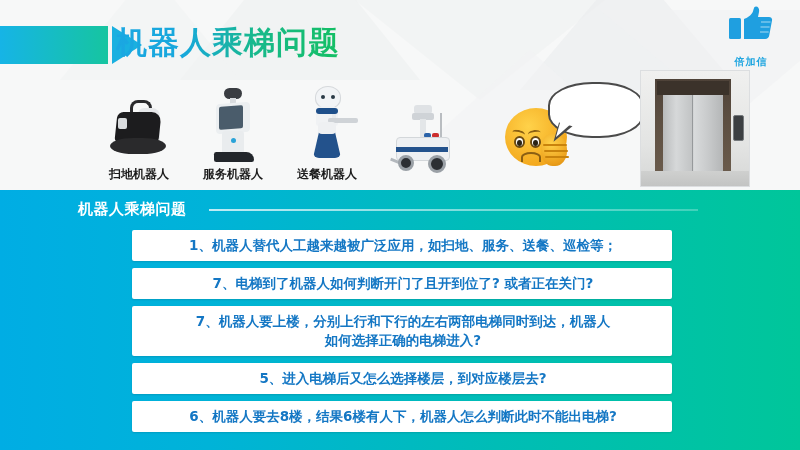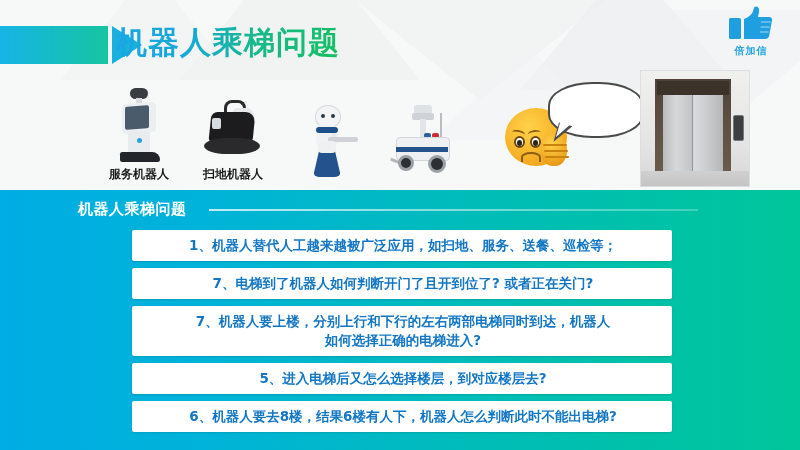--- a/index.html
+++ b/index.html
@@ -46,21 +46,21 @@
     font-size:31px;font-weight:bold;letter-spacing:1px;
     background:linear-gradient(90deg,#1aa7e2 0%,#17a8dc 30%,#18b98c 62%,#14bf63 100%);
     -webkit-background-clip:text;background-clip:text;
     color:transparent;-webkit-text-fill-color:transparent;
     white-space:nowrap;
   }
 
   
   .logo{position:absolute;right:18px;top:6px;width:62px;text-align:center;}
   .logo-mark{width:46px;height:34px;margin:0 auto;position:relative;}
-  .logo-text{font-size:10px;color:#21a6e0;font-weight:bold;letter-spacing:1px;margin-top:4px;}
+  .logo-text{font-size:10px;color:#21a6e0;font-weight:bold;letter-spacing:1px;margin-top:15px;}
 
   
   .robots{position:absolute;left:95px;top:78px;width:370px;height:105px;
     display:flex;justify-content:space-between;align-items:flex-end;}
   .robot{width:88px;text-align:center;}
   .robot-art{height:78px;position:relative;margin:0 auto;width:70px;}
   .robot-label{font-size:12px;color:#1b1b1b;font-weight:bold;margin-top:2px;
     font-family:"DejaVu Sans","Liberation Sans",sans-serif;}
 
   
@@ -209,54 +209,55 @@
           <path d="M32 26 L40.7 26" stroke="#ffffff" stroke-width="1.1" opacity=".55"></path>
         </svg>
       </div>
       <div class="logo-text">倍加信</div>
     </div>
 
     <div class="robots">
 
       <div class="robot">
         <div class="robot-art">
+          <div class="sw-handle"></div>
+          <div class="sw-white"></div>
+          <div class="sw-body"></div>
+          <div class="sw-panel"></div>
+          <div class="sw-base"></div>
+        </div>
+        <div class="robot-label">扫地机器人</div>
+      </div>
+
+      <div class="robot">
+        <div class="robot-art">
           <div class="sv-head"></div>
           <div class="sv-neck"></div>
           <div class="sv-screenbox"></div>
           <div class="sv-screen"></div>
           <div class="sv-column"></div>
           <div class="sv-dot"></div>
           <div class="sv-foot"></div>
         </div>
         <div class="robot-label">服务机器人</div>
-      </div>
-
-      <div class="robot">
-        <div class="robot-art">
-          <div class="sw-handle"></div>
-          <div class="sw-white"></div>
-          <div class="sw-body"></div>
-          <div class="sw-panel"></div>
-          <div class="sw-base"></div>
-        </div>
-        <div class="robot-label">扫地机器人</div>
       </div>
 
       <div class="robot">
         <div class="robot-art">
           <div class="wt-head"></div>
           <div class="wt-eye l"></div>
           <div class="wt-eye r"></div>
           <div class="wt-torso"></div>
           <div class="wt-collar"></div>
           <div class="wt-arm"></div>
           <div class="wt-tray"></div>
           <div class="wt-skirt"></div>
           <div class="wt-skirt-top"></div>
         </div>
+        <div class="robot-label">送餐机器人</div>
       </div>
 
       <div class="robot">
         <div class="robot-art">
           <div class="pt-mast"></div>
           <div class="pt-mast2"></div>
           <div class="pt-pole"></div>
           <div class="pt-ant"></div>
           <div class="pt-blue"></div>
           <div class="pt-red"></div>

